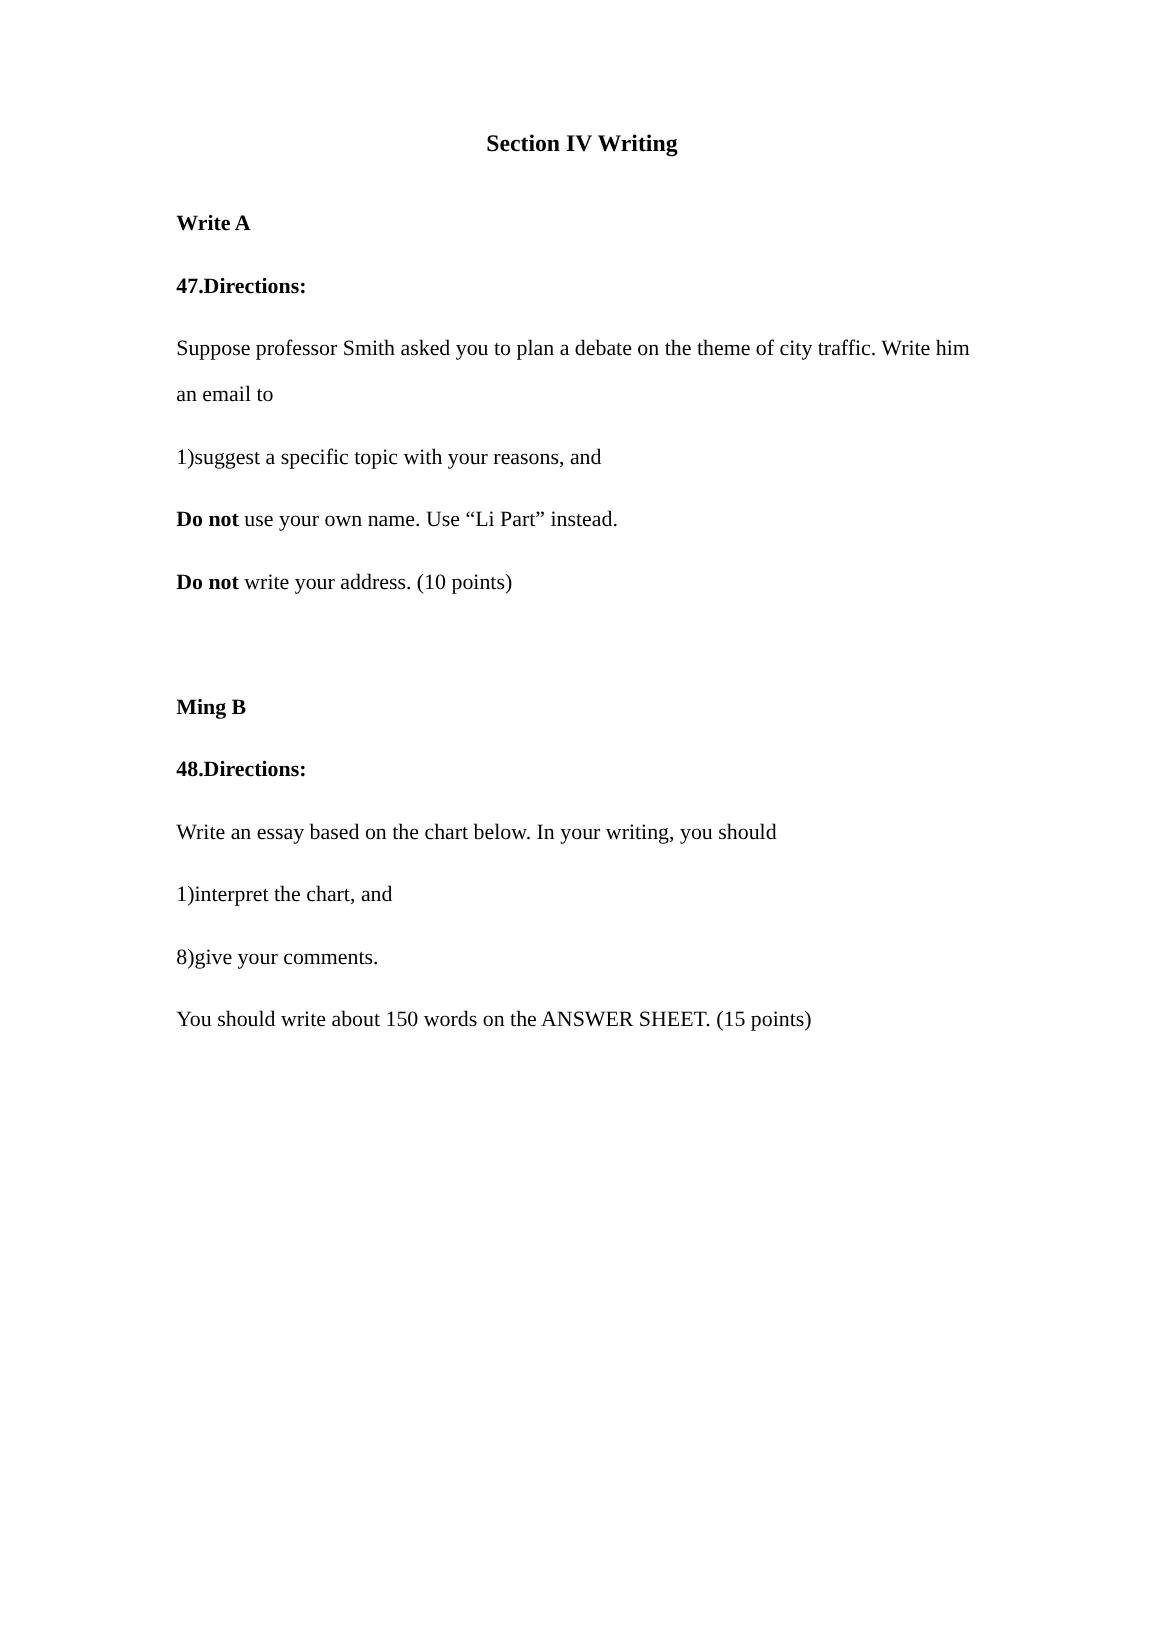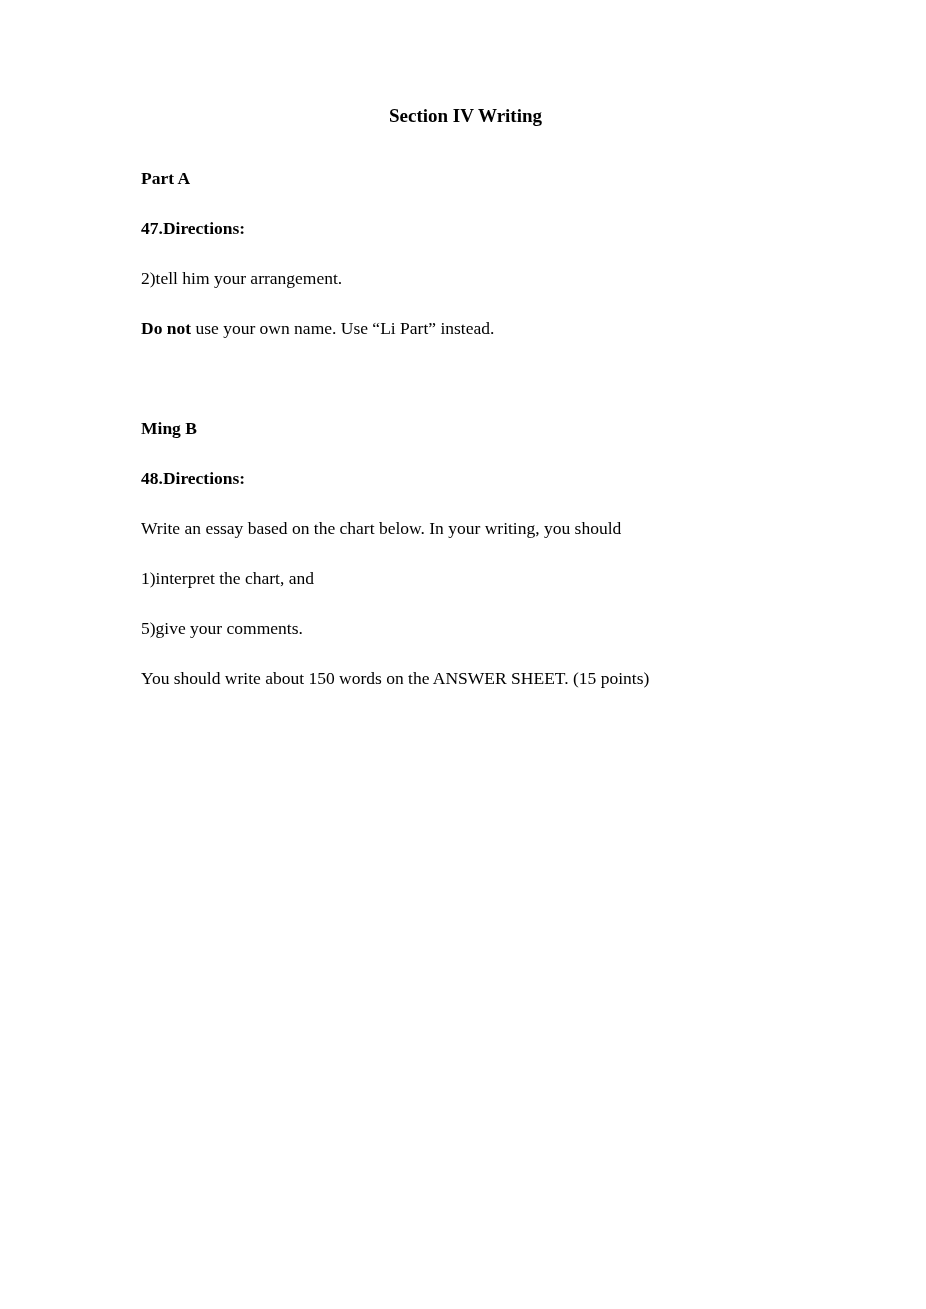--- a/index.html
+++ b/index.html
@@ -40,40 +40,42 @@
   }
 </style>
 </head>
 <body>
 
 <div class="page">
   <div class="content">
 
     <h1 class="doc-title">Section IV Writing</h1>
 
-    <p class="para bold">Part A</p>
+    <p class="para bold">Write A</p>
 
     <p class="para bold">47.Directions:</p>
 
+    <p class="para">Suppose professor Smith asked you to plan a debate on the theme of city traffic. Write him an email to</p>
 
+    <p class="para">1)suggest a specific topic with your reasons, and</p>
 
-    <p class="para">2)tell him your arrangement.</p>
 
 
     <p class="para"><span class="bold">Do not</span><span> use your own name. Use “Li Part” instead.</span></p>
 
+    <p class="para"><span class="bold">Do not</span><span> write your address. (10 points)</span></p>
 
     <div class="section-gap"></div>
 
     <p class="para bold">Ming B</p>
 
     <p class="para bold">48.Directions:</p>
 
     <p class="para">Write an essay based on the chart below. In your writing, you should</p>
 
     <p class="para">1)interpret the chart, and</p>
 
-    <p class="para">5)give your comments.</p>
+    <p class="para">8)give your comments.</p>
 
     <p class="para">You should write about 150 words on the ANSWER SHEET. (15 points)</p>
 
   </div>
 </div>
 
 </body></html>

